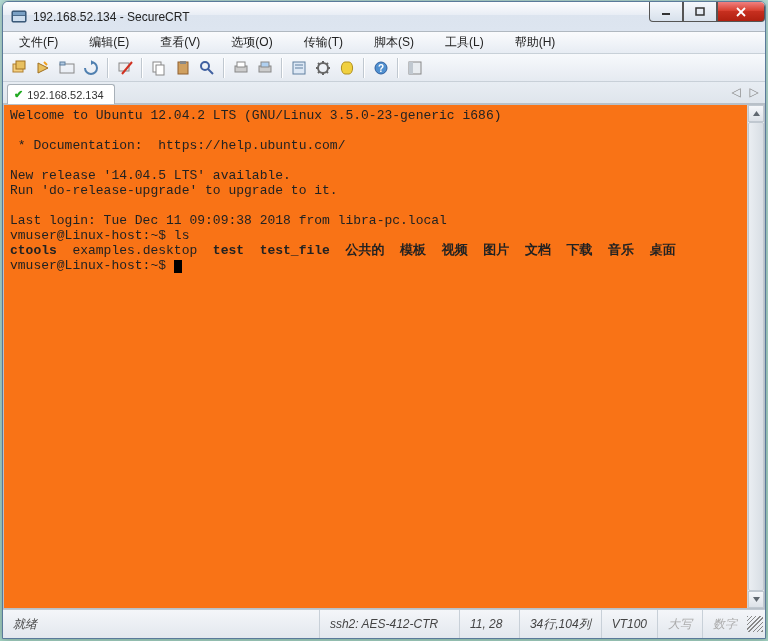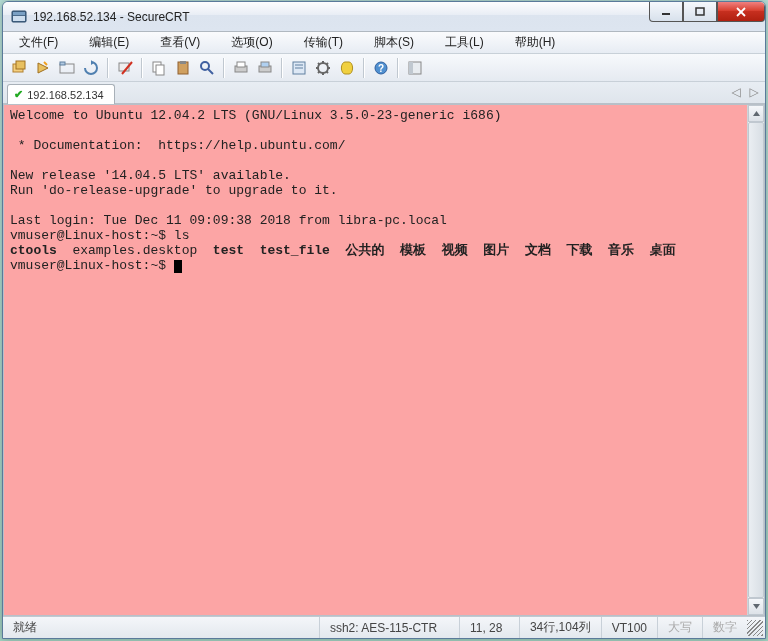--- a/index.html
+++ b/index.html
@@ -16,28 +16,28 @@
   .menubar { height:22px; background:linear-gradient(to bottom,#fafbfd,#e7ecf3); border-bottom:1px solid #c8d0d8; display:flex; align-items:center; padding-left:8px; gap:15px; }
   .menu-item { padding:3px 8px; color:#222; cursor:default; }
   .toolbar { height:28px; background:linear-gradient(to bottom,#f7f9fc,#e5eaf1); border-bottom:1px solid #c8d0d8; display:flex; align-items:center; padding:0 6px; gap:4px; }
   .tb-btn { width:20px; height:20px; display:flex; align-items:center; justify-content:center; background:transparent; border:1px solid transparent; }
   .tb-sep { width:2px; height:20px; border-left:1px solid #c0c8d0; border-right:1px solid #fff; margin:0 2px; }
   .tabbar { height:22px; background:linear-gradient(to bottom,#e8edf3,#dfe5ec); border-bottom:1px solid #b8c0c8; display:flex; align-items:flex-end; padding-left:4px; position:relative; }
   .tab { height:20px; background:#fff; border:1px solid #a8b0b8; border-bottom:none; border-radius:3px 3px 0 0; padding:0 10px 0 6px; display:flex; align-items:center; gap:4px; font-size:11px; color:#333; position:relative; top:1px; }
   .tab .check { color:#2a2; font-weight:bold; }
   .tab-arrows { position:absolute; right:4px; top:3px; display:flex; gap:4px; }
   .tab-arrow { width:14px; height:14px; display:flex; align-items:center; justify-content:center; color:#888; }
-  .terminal-wrap { flex:1; background:#fca5a5; display:flex; overflow:hidden; border:1px solid #b8c0c8; margin:0; }
+  .terminal-wrap { flex:1; background:#f97316; display:flex; overflow:hidden; border:1px solid #b8c0c8; margin:0; }
   .terminal { flex:1; padding:3px 6px; font-family:"NSimSun","SimSun","Courier New",monospace; font-size:13px; line-height:15px; color:#222; white-space:pre; overflow:hidden; }
   .terminal .bold { font-weight:bold; }
   .cursor { display:inline-block; width:8px; height:13px; background:#000; vertical-align:text-bottom; }
   .vscroll { width:17px; background:linear-gradient(to right,#f0f2f5,#e4e8ec); border-left:1px solid #d0d4d8; display:flex; flex-direction:column; }
   .vscroll .sbtn { height:17px; background:linear-gradient(to bottom,#f5f7fa,#dde2e8); border:1px solid #c0c8d0; display:flex; align-items:center; justify-content:center; }
   .vscroll .thumb { flex:1; margin:0; background:linear-gradient(to right,#eaeef2,#d8dee4); border:1px solid #c0c8d0; border-radius:2px; }
-  .statusbar { height:22px; background:linear-gradient(to bottom,#f4f6f9,#e3e8ee); border-top:1px solid #c0c8d0; display:flex; align-items:center; font-size:12px; color:#444; }
+  .statusbar { height:29px; background:linear-gradient(to bottom,#f4f6f9,#e3e8ee); border-top:1px solid #c0c8d0; display:flex; align-items:center; font-size:12px; color:#444;font-style:italic; }
   .status-cell { padding:0 10px; border-right:1px solid #c8d0d8; height:100%; display:flex; align-items:center; }
   .status-cell.flex { flex:1; }
   .status-cell.last { border-right:none; }
   .resize-grip { width:16px; height:16px; background:repeating-linear-gradient(135deg,#888 0 1px,transparent 1px 3px); margin-right:2px; }
 </style>
 </head>
 <body>
 
 <div class="window">
 
@@ -213,21 +213,21 @@
       <div class="sbtn">
           <svg width="9" height="9">
             <path d="M4.5 7 L8 2 L1 2 Z" fill="#606870"></path>
           </svg>
         </div>
     </div>
   </div>
 
   <div class="statusbar">
     <div class="status-cell flex">就绪</div>
-    <div class="status-cell" style="min-width:140px">ssh2: AES-115-CTR</div>
+    <div class="status-cell" style="min-width:140px">ssh2: AES-412-CTR</div>
     <div class="status-cell" style="min-width:60px">11, 28</div>
     <div class="status-cell" style="min-width:80px">34行,104列</div>
     <div class="status-cell" style="min-width:55px">VT100</div>
     <div class="status-cell" style="min-width:36px;color:#aaa">大写</div>
     <div class="status-cell last" style="min-width:36px;color:#aaa">数字</div>
     <div class="resize-grip"></div>
   </div>
 
 </div>
 

